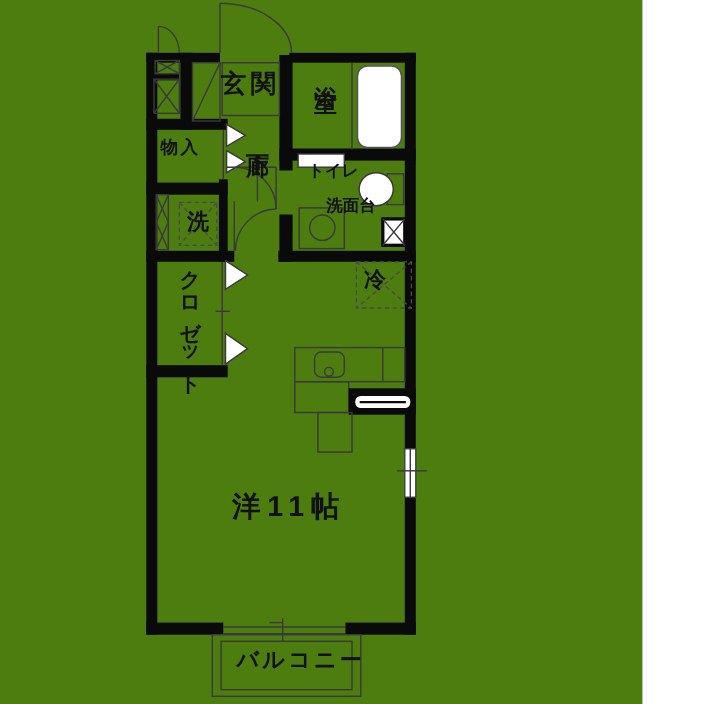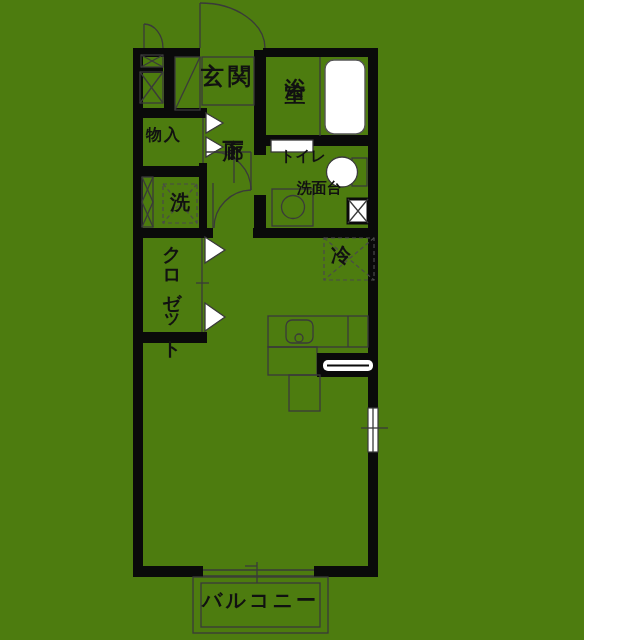--- a/index.html
+++ b/index.html
@@ -175,15 +175,16 @@
   <div class="lbl" style="left:170px;top:192px;font-size:20px;">洗</div>
 
   <div class="lbl" style="left:268px;top:148px;width:62px;text-align:left;font-size:15px;margin-left:12px;"><span derdata-name="toilet-label-line1">トイレ</span><br>
     <span>洗面台</span>
   </div>
 
   <div class="lbl vtext" style="left:162px;top:232px;font-size:19px;letter-spacing:2px;">クロゼット</div>
 
   <div class="lbl" style="left:331px;top:245px;font-size:20px;">冷</div>
 
+  <div class="lbl" style="left:211px;top:447px;font-size:26px;letter-spacing:6px;">洋11帖</div>
 
-  <div class="lbl" style="left:202px;top:590px;font-size:20px;letter-spacing:3px;">バルコニー</div>
+  <div class="lbl" style="left:202px;top:590px;font-size:20px;letter-spacing:3px;padding-left:13px;">バルコニー</div>
 </div>
 
 </body></html>

